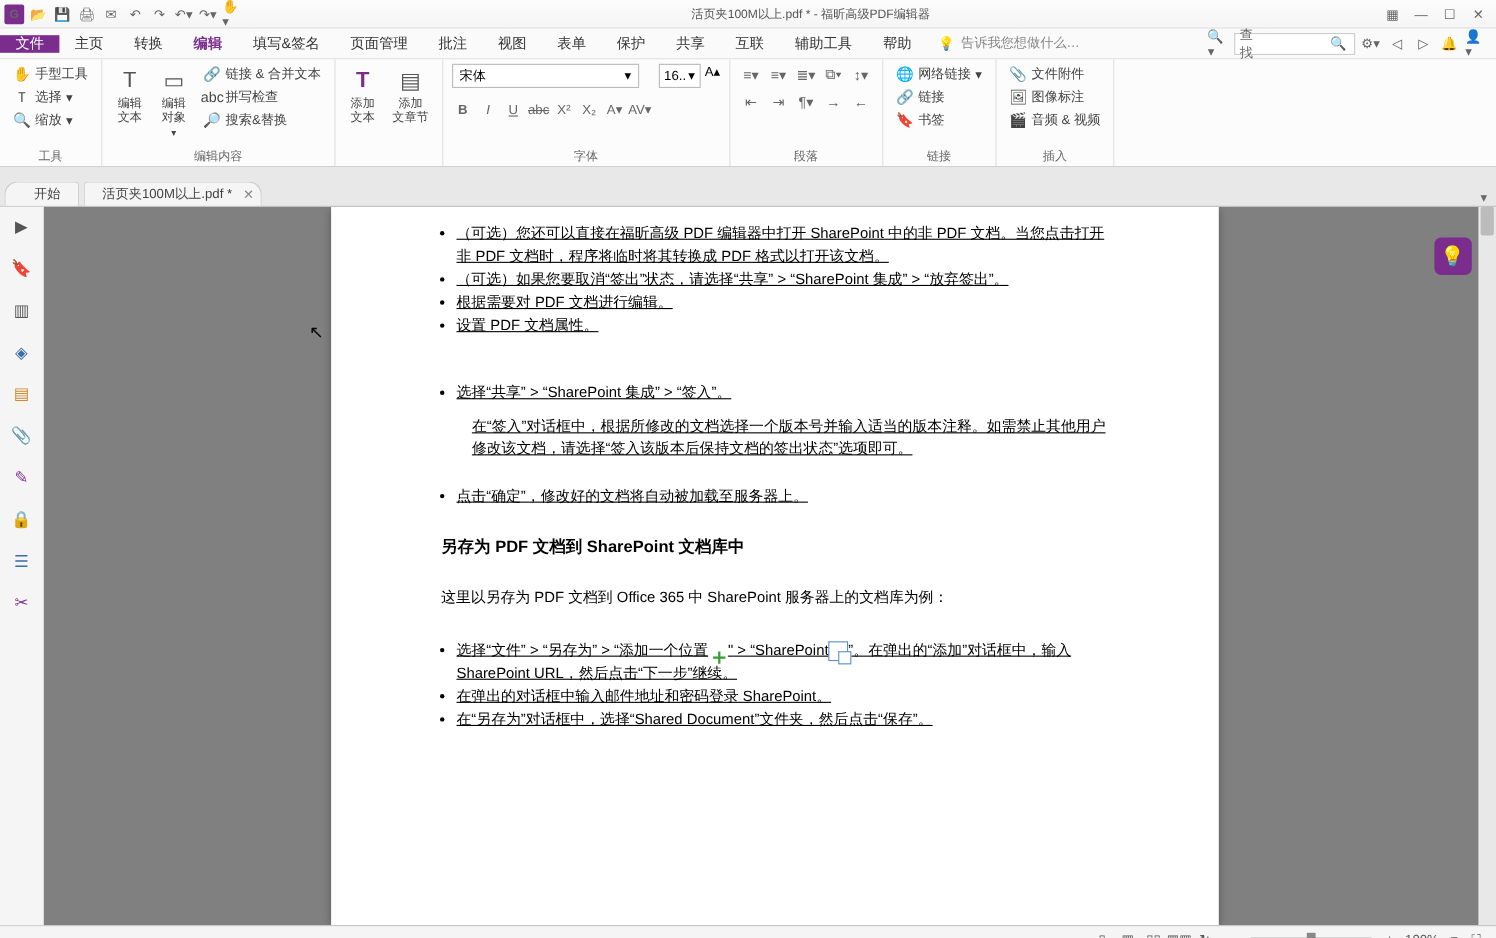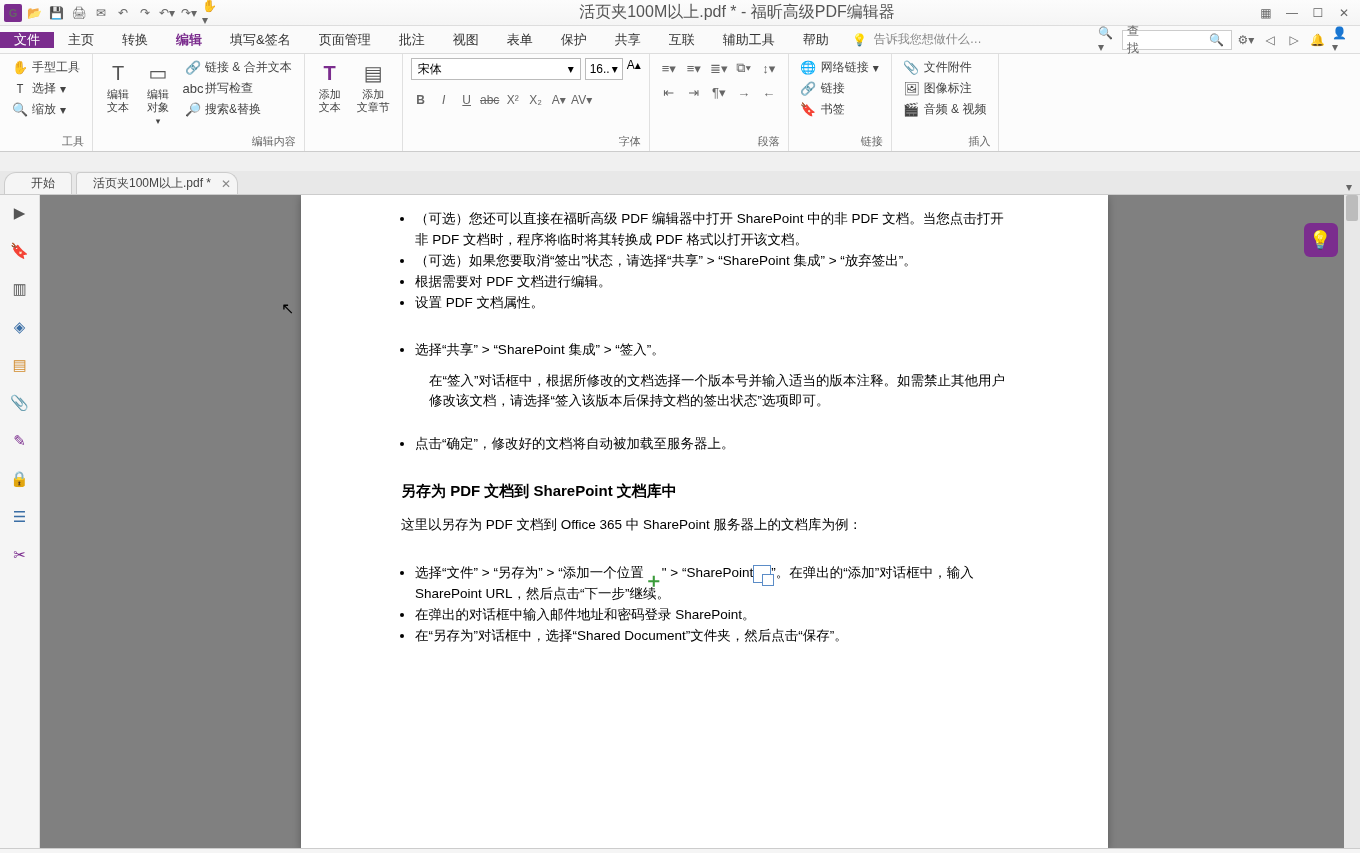--- a/index.html
+++ b/index.html
@@ -1,62 +1,62 @@
 <!DOCTYPE html>
 <html><head>
 <meta charset="utf-8">
 <style>
 * { margin:0; padding:0; box-sizing:border-box; font-family:"Microsoft YaHei","SimSun",sans-serif; }
 body { width:1360px; height:853px; background:#f0f0f0; overflow:hidden; font-size:12px; }
 .titlebar { height:26px; background:linear-gradient(#fcfcfc,#f5f5f5); display:flex; align-items:center; border-bottom:1px solid #ddd; }
 .titlebar .qat { display:flex; align-items:center; gap:4px; padding-left:4px; }
 .titlebar .qat span { width:18px; height:18px; display:flex; align-items:center; justify-content:center; color:#666; cursor:pointer; }
 .titlebar .logo { width:20px; height:20px; background:#7b2d8e; color:#fff; display:flex; align-items:center; justify-content:center; font-weight:bold; font-size:11px; border-radius:2px; }
-.titlebar .title { flex:1; text-align:center; color:#555; font-size:16px; }
+.titlebar .title { flex:1; text-align:center; color:#555; font-size:11px; }
 .titlebar .sysbtns { display:flex; gap:2px; padding-right:4px; }
 .titlebar .sysbtns span { width:24px; height:20px; display:flex; align-items:center; justify-content:center; color:#666; cursor:pointer; }
 .menubar { height:28px; background:#fafafa; display:flex; align-items:center; border-bottom:1px solid #ddd; }
 .menubar .mtab { padding:0 14px; height:16px; display:flex; align-items:center; color:#333; cursor:pointer; font-size:13px; }
 .menubar .mtab.active { background:#7b2d8e; color:#fff; }
 .menubar .spacer { flex:1; }
 .menubar .tell { display:flex; align-items:center; gap:6px; color:#888; padding:0 10px; }
 .menubar .right { display:flex; align-items:center; gap:4px; padding-right:8px; }
 .menubar .search { width:110px; height:20px; border:1px solid #ccc; display:flex; align-items:center; padding:0 4px; color:#999; background:#fff; }
 .menubar .right span { width:20px; height:20px; display:flex; align-items:center; justify-content:center; color:#666; cursor:pointer; }
 .ribbon { height:98px; background:#fcfcfc; display:flex; border-bottom:1px solid #ccc; }
 .rgroup { border-right:1px solid #e0e0e0; display:flex; flex-direction:column; padding:4px 8px 0 8px; }
 .rgroup .gbody { flex:1; display:flex; gap:6px; align-items:flex-start; }
-.rgroup .glabel { text-align:right; color:#666; font-size:11px; padding:2px 0; }
+.rgroup .glabel { text-align:center; color:#666; font-size:11px; padding:2px 0; }
 .rbtn-v { display:flex; flex-direction:column; align-items:center; gap:2px; padding:2px 4px; cursor:pointer; color:#444; }
 .rbtn-v .ico { width:26px; height:26px; display:flex; align-items:center; justify-content:center; font-size:20px; color:#555; }
 .rbtn-v .lbl { font-size:11px; line-height:13px; text-align:center; }
 .rcol { display:flex; flex-direction:column; gap:2px; }
 .rrow { display:flex; align-items:center; gap:4px; padding:1px 4px; cursor:pointer; color:#444; font-size:12px; white-space:nowrap; }
 .rrow .ico { width:16px; height:16px; display:flex; align-items:center; justify-content:center; font-size:13px; }
 .fontbox { width:170px; height:22px; border:1px solid #bbb; background:#fff; display:flex; align-items:center; padding:0 6px; font-size:12px; }
-.sizebox { width:38px; height:22px; border:1px solid #bbb; background:#fff; display:flex; align-items:center; padding:0 4px; font-size:12px; margin-left:4px; }
+.sizebox { width:38px; height:22px; border:1px solid #bbb; background:#fff; display:flex; align-items:center; padding:0 4px; font-size:12px; margin-left:18px; }
 .fbtns { display:flex; gap:3px; margin-top:6px; }
 .fbtns span { width:20px; height:20px; display:flex; align-items:center; justify-content:center; color:#666; cursor:pointer; font-size:12px; }
 .pbtns { display:flex; gap:3px; }
 .pbtns span { width:22px; height:20px; display:flex; align-items:center; justify-content:center; color:#666; cursor:pointer; font-size:13px; border:1px solid transparent; }
-.doctabs { height:24px; background:#e8e8e8; display:flex; align-items:flex-end; border-bottom:1px solid #ccc; position:relative;margin-top:19px; }
+.doctabs { height:36px; background:#e8e8e8; display:flex; align-items:flex-end; border-bottom:1px solid #ccc; position:relative; }
 .doctab { height:22px; padding:0 26px 0 16px; display:flex; align-items:center; background:#f5f5f5; border:1px solid #ccc; border-bottom:none; border-radius:4px 12px 0 0; margin-left:4px; position:relative; font-size:12px; color:#444; }
 .doctab.home { border-radius:12px 4px 0 0; padding:0 16px 0 26px; }
 .doctab .close { position:absolute; right:6px; cursor:pointer; color:#888; }
 .doctabs .collapse { margin-left:auto; padding:0 8px; color:#666; cursor:pointer; }
 .workspace { display:flex; height:653px; background:#f0f0f0; }
 .navpanel { width:40px; background:#f5f5f5; border-right:1px solid #ddd; display:flex; flex-direction:column; align-items:center; padding-top:6px; gap:14px; }
 .navpanel span { width:24px; height:24px; display:flex; align-items:center; justify-content:center; color:#555; cursor:pointer; font-size:15px; }
 .canvas { flex:1; background:#808080; position:relative; overflow:hidden; }
 .page { position:absolute; left:261px; top:0; width:807px; height:653px; background:#fff; box-shadow:0 2px 8px rgba(0,0,0,.3); padding:10px 100px 20px 100px; color:#000; font-size:13.5px; line-height:1.55; font-family:"SimSun",serif; }
 .page ul { list-style:disc; padding-left:18px; margin:4px 0; }
 .page ol { padding-left:22px; margin:4px 0; }
-.page .li2 { padding-left:14px; }
+.page .li2 { padding-left:14px;text-decoration:underline; }
 .page .li3 { padding-left:28px; }
-.page h3 { font-size:15px; font-weight:bold; margin:24px 0 12px 0; }
+.page h3 { font-size:15px; font-weight:bold; margin:24px 0 23px 0; }
 .page .plusico { display:inline-block; width:18px; height:18px; color:#3a9b3a; font-weight:bold; font-size:20px; vertical-align:middle; }
 .page .docico { display:inline-block; width:18px; height:18px; border:1px solid #5b8cc7; vertical-align:middle; position:relative; }
 .page .docico::before { content:""; position:absolute; right:-4px; bottom:-4px; width:10px; height:10px; border:1px solid #5b8cc7; background:#fff; }
 .scroll-v { position:absolute; right:0; top:0; bottom:0; width:16px; background:#e8e8e8; }
 .scroll-v .thumb { position:absolute; left:2px; width:12px; background:#bcbcbc; border-radius:2px; }
 .helper { position:absolute; right:22px; top:28px; width:34px; height:34px; background:#7b2d8e; border-radius:6px; display:flex; align-items:center; justify-content:center; color:#ffcc33; font-size:18px; cursor:pointer; }
 .cursor { position:absolute; left:241px; top:104px; font-size:16px; color:#000; pointer-events:none; }
 .statusbar { height:24px; background:#f5f5f5; border-top:1px solid #ccc; display:flex; align-items:center; padding:0 8px; gap:6px; color:#555; font-size:12px; }
 .statusbar .spacer { flex:1; }
 .statusbar .nav span { width:18px; height:18px; display:inline-flex; align-items:center; justify-content:center; cursor:pointer; color:#555; }
@@ -308,21 +308,21 @@
     <span style="color:#7b2d8e">✂</span>
   </div>
   <div class="canvas">
     <div class="page">
       <ul class="li2">
         <li>（可选）您还可以直接在福昕高级 PDF 编辑器中打开 SharePoint 中的非 PDF 文档。当您点击打开非 PDF 文档时，程序将临时将其转换成 PDF 格式以打开该文档。</li>
         <li>（可选）如果您要取消“签出”状态，请选择“共享” &gt; “SharePoint 集成” &gt; “放弃签出”。</li>
         <li>根据需要对 PDF 文档进行编辑。</li>
         <li>设置 PDF 文档属性。</li>
       </ul>
-      <ul class="li2" style="margin-top:26px">
+      <ul class="li2" style="margin-top:40px">
         <li>选择“共享” &gt; “SharePoint 集成” &gt; “签入”。</li>
       </ul>
       <p class="li2" style="margin:10px 0 0 14px">在“签入”对话框中，根据所修改的文档选择一个版本号并输入适当的版本注释。如需禁止其他用户修改该文档，请选择“签入该版本后保持文档的签出状态”选项即可。</p>
       <ul class="li2" style="margin-top:22px">
         <li>点击“确定”，修改好的文档将自动被加载至服务器上。</li>
       </ul>
       <h3>另存为 PDF 文档到 SharePoint 文档库中</h3>
       <p>这里以另存为 PDF 文档到 Office 365 中 SharePoint 服务器上的文档库为例：</p>
       <ul class="li2" style="margin-top:28px">
         <li>

